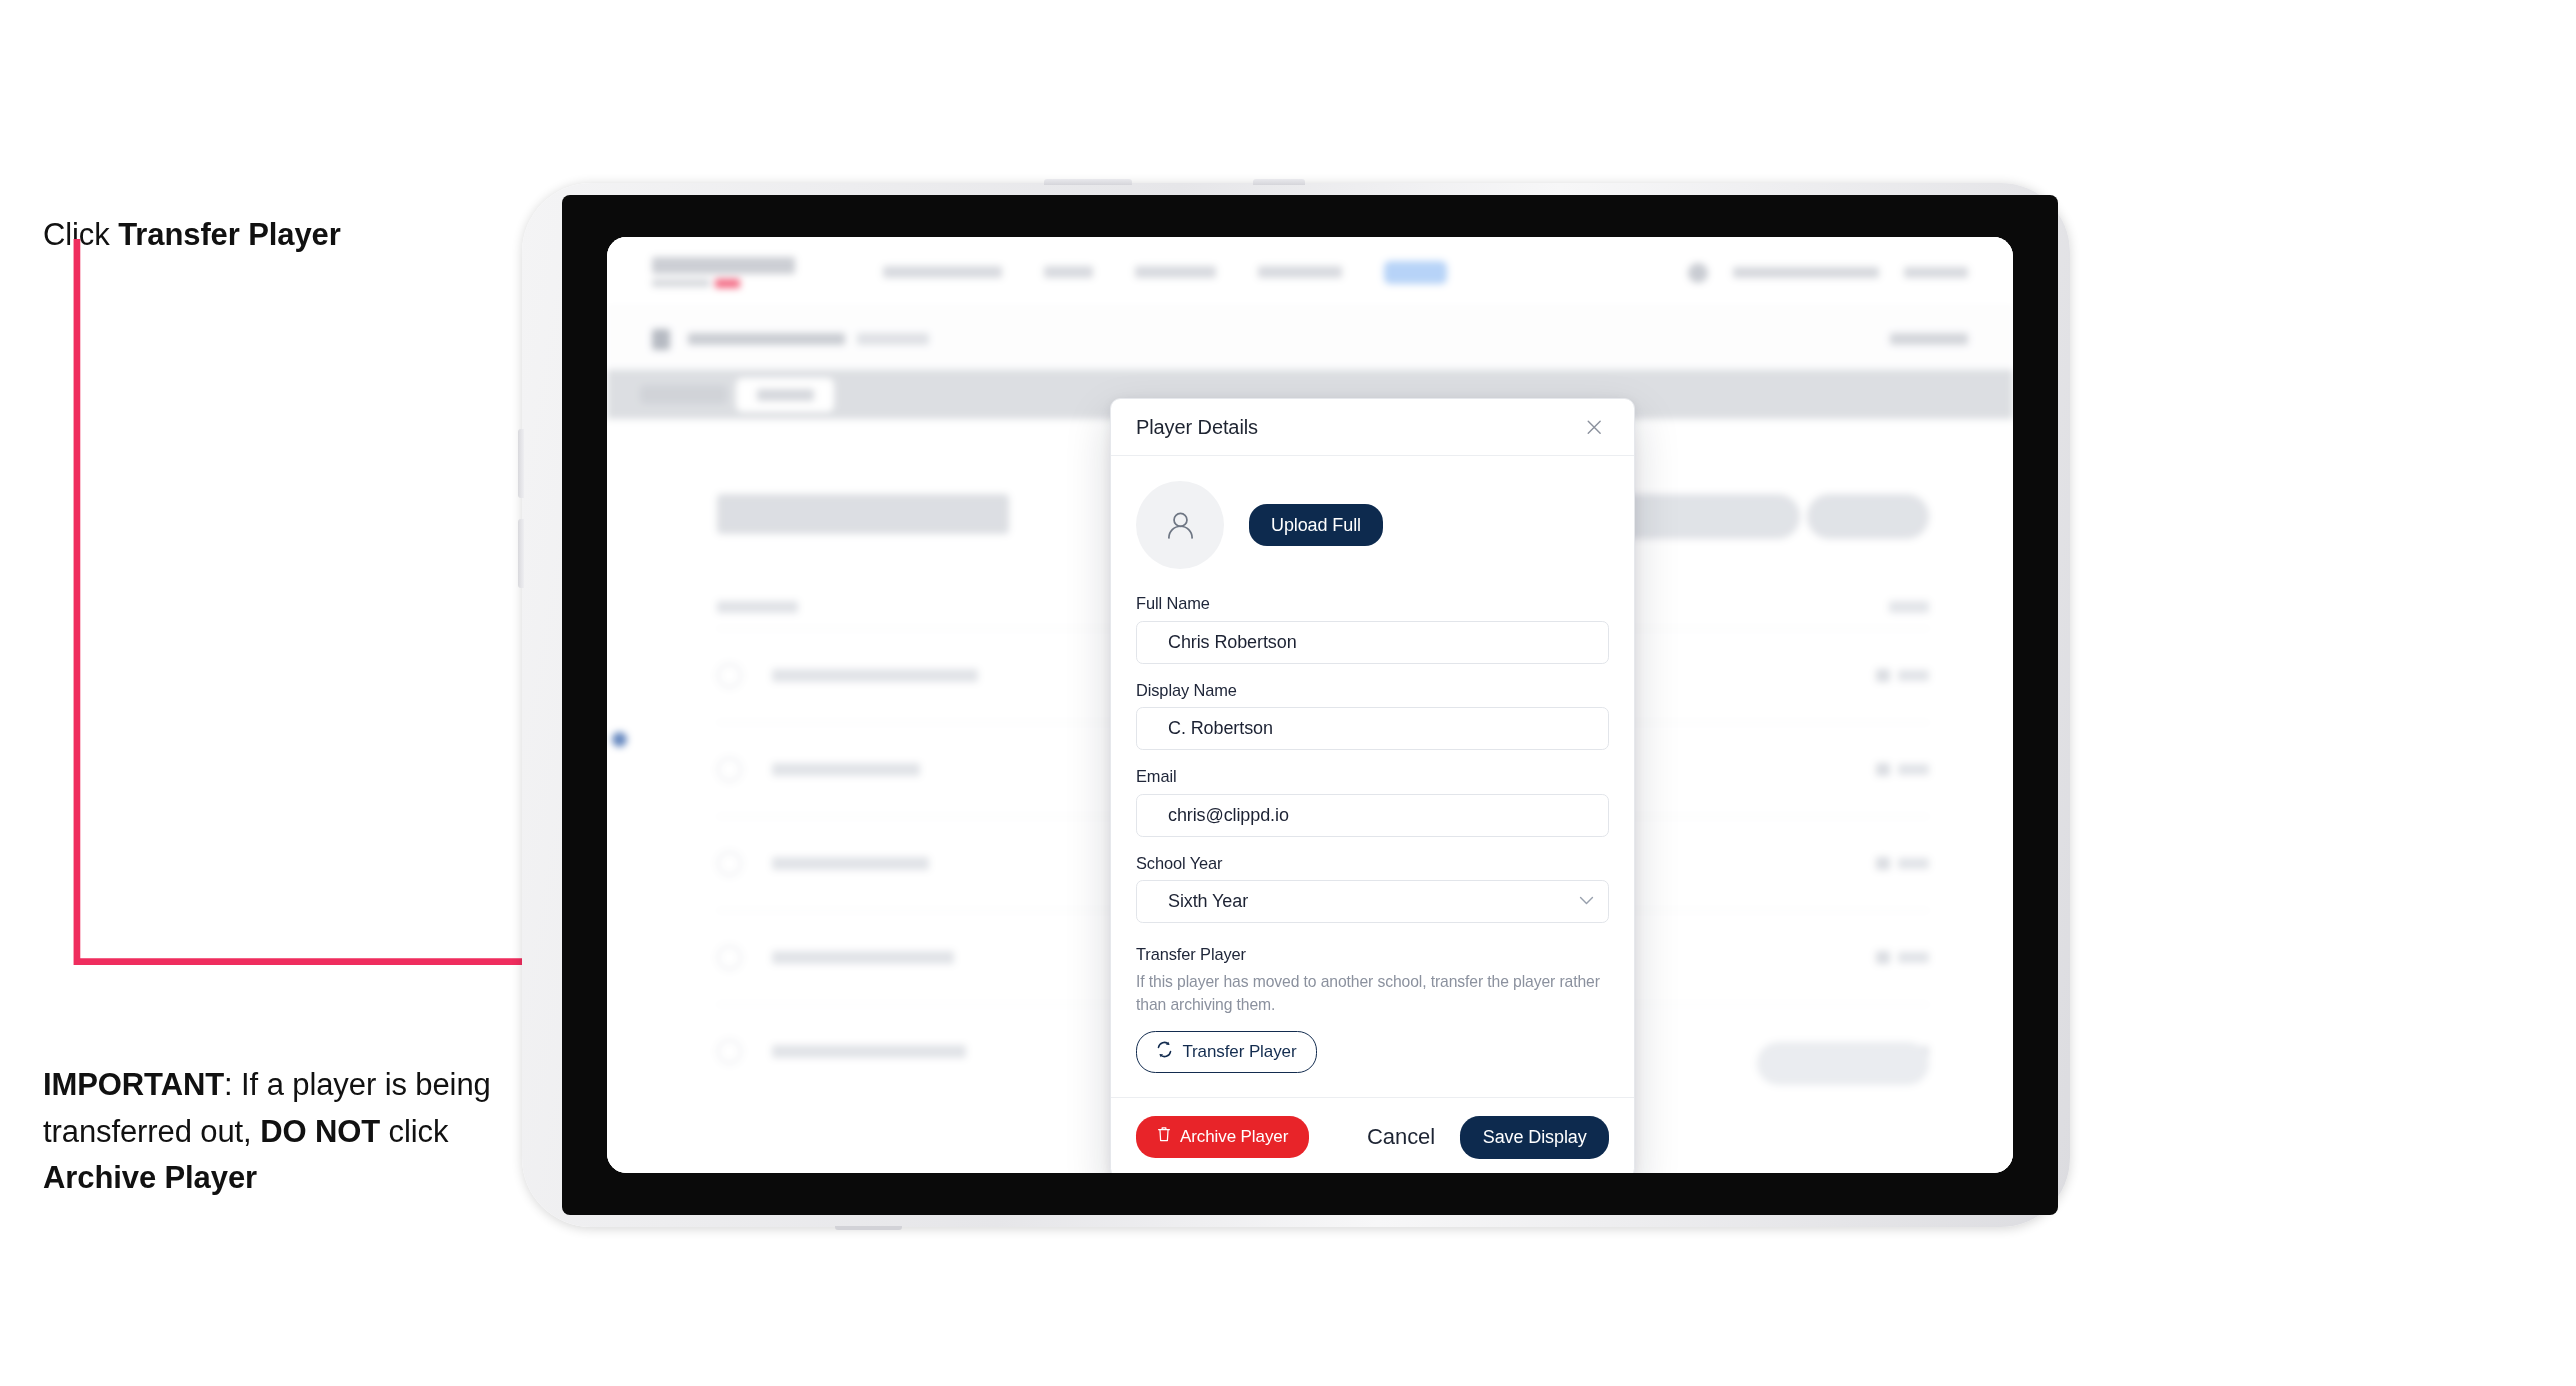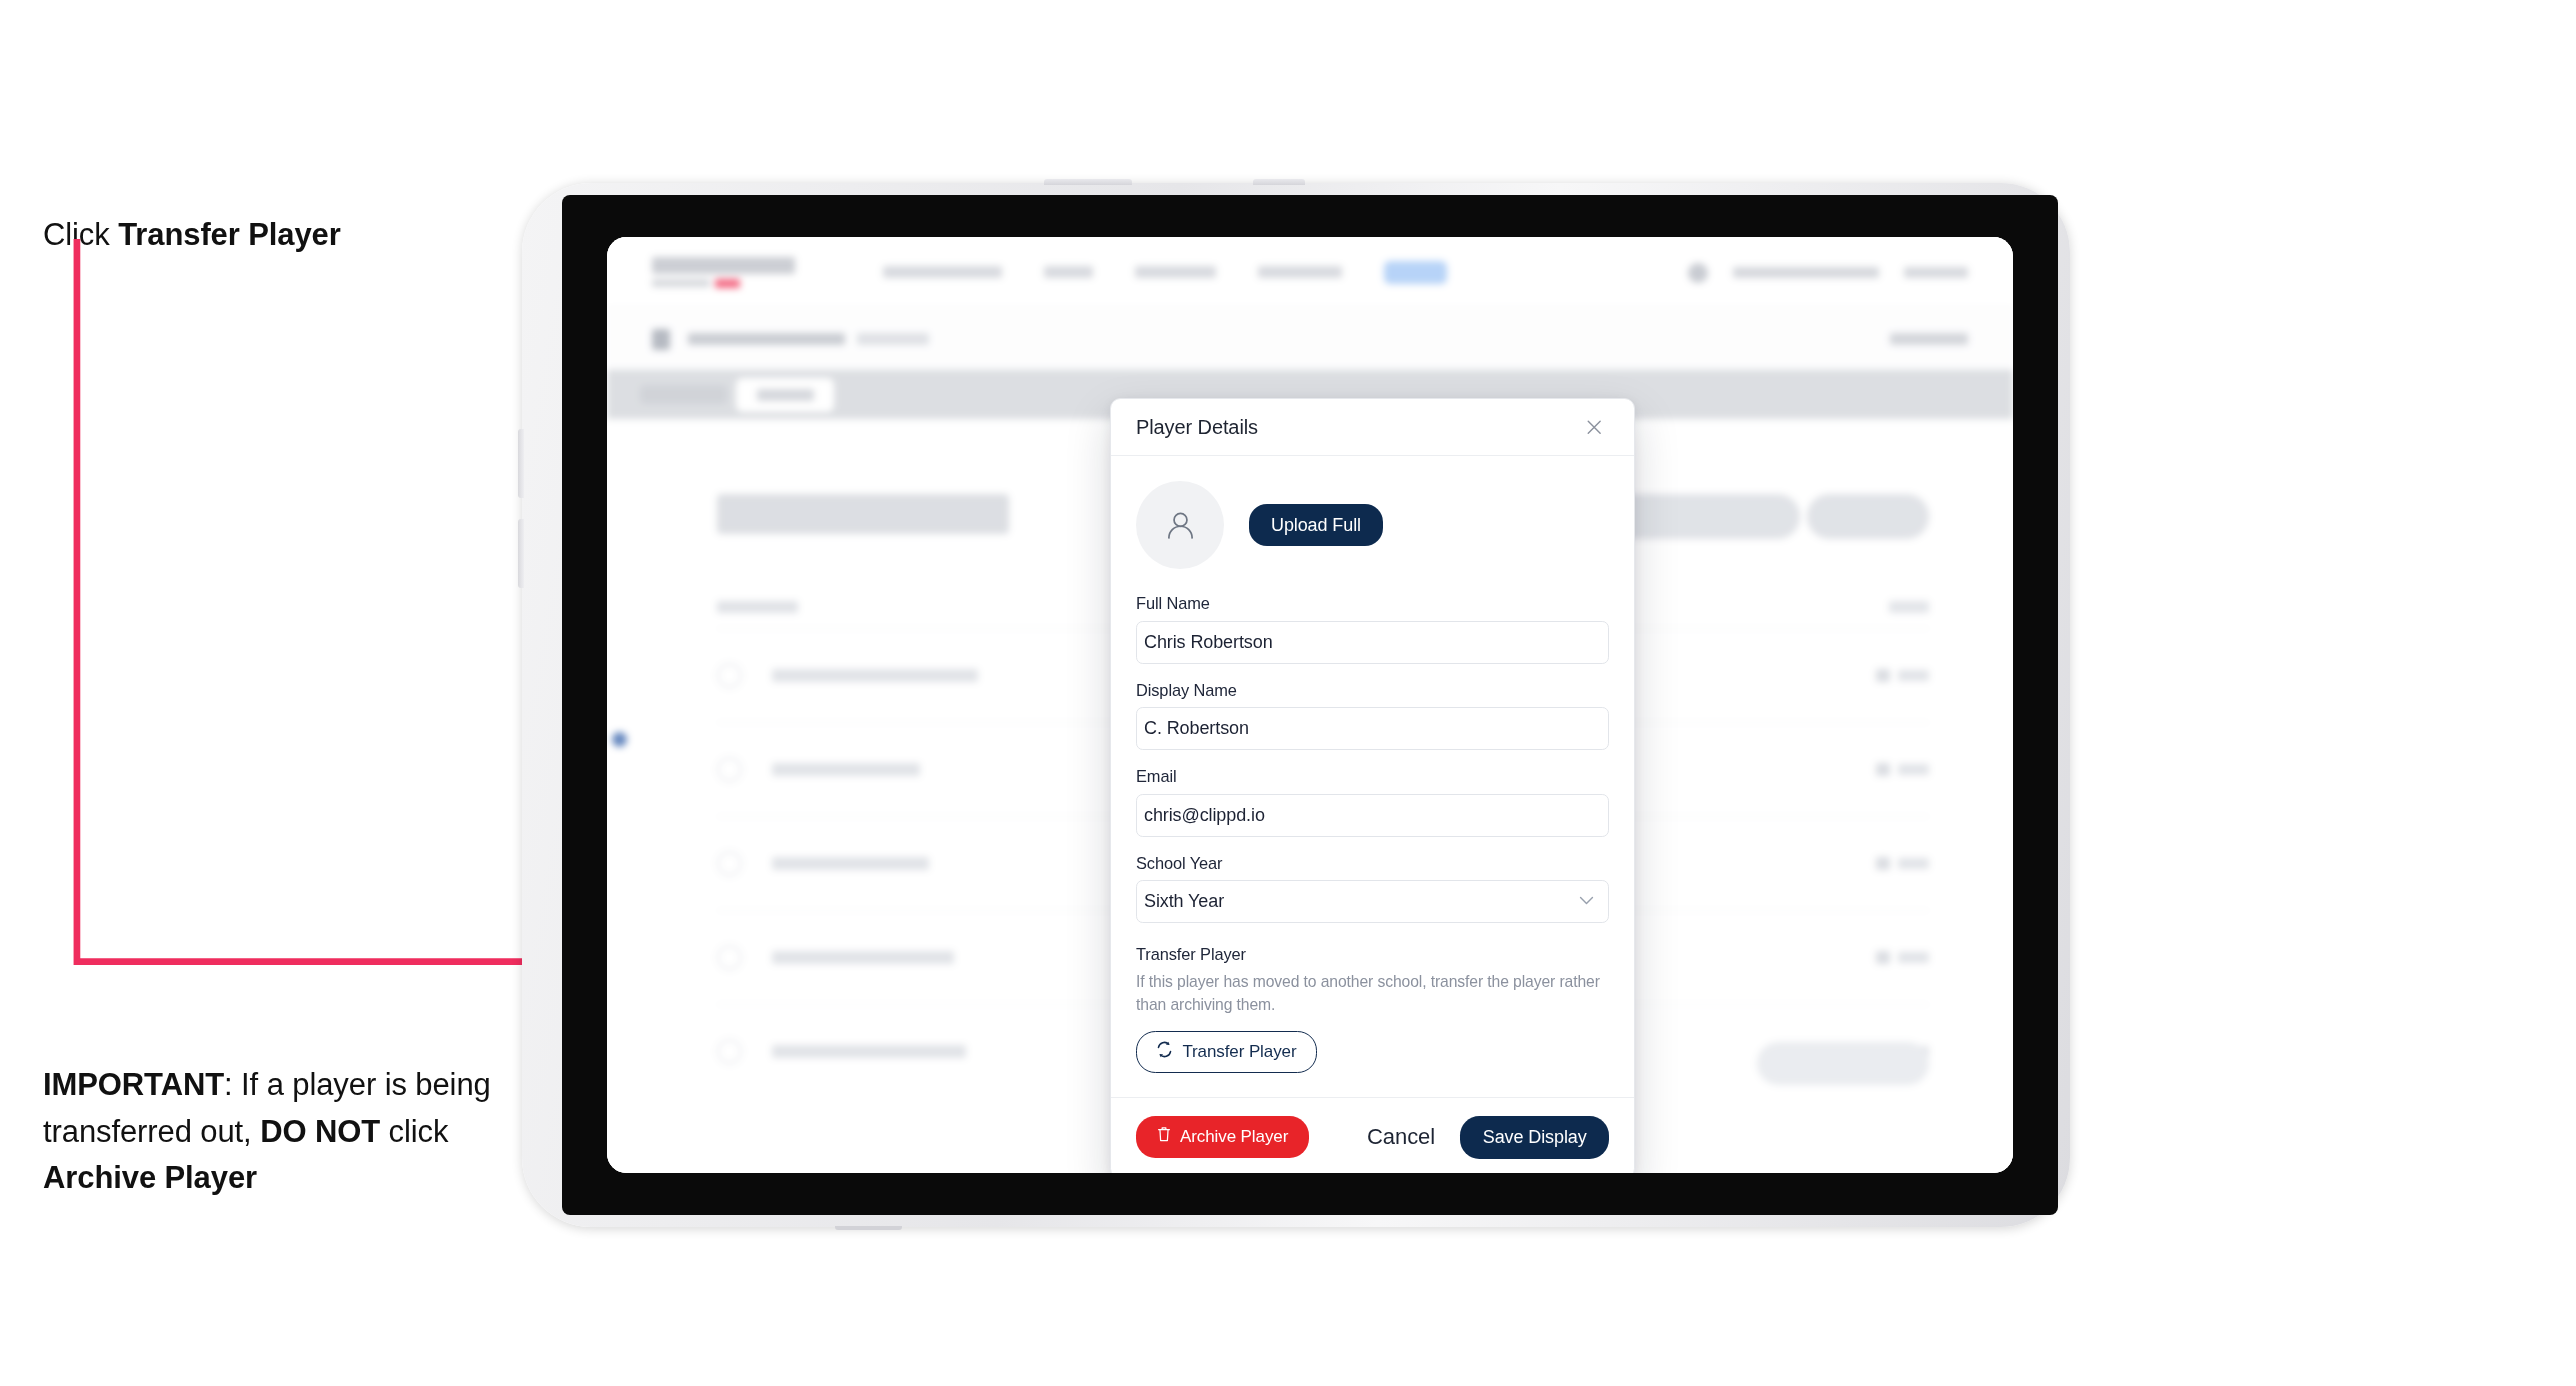--- a/index.html
+++ b/index.html
@@ -209,21 +209,21 @@
   }
 
   .field { margin-bottom: 17px; }
   .field-label {
     display: block; font-size: 16.4px; color: #20273a;
     margin-bottom: 7.5px; letter-spacing: -0.1px;
   }
   .field-input {
     width: 100%; height: 43px;
     border: 0.7px solid #e2e5ea; border-radius: 6.7px;
-    background: #ffffff; padding: 0 7px;
+    background: #ffffff; padding: 0 31px;
     font-size: 18px; color: #1c2233;
     font-family: "Liberation Sans", sans-serif;
     letter-spacing: -0.1px; outline: none;
   }
   .select-wrap { position: relative; }
   .select-wrap .chev {
     position: absolute; right: 15px; top: 50%;
     transform: translateY(-50%); pointer-events: none; color: #98a0ad;
   }
 

